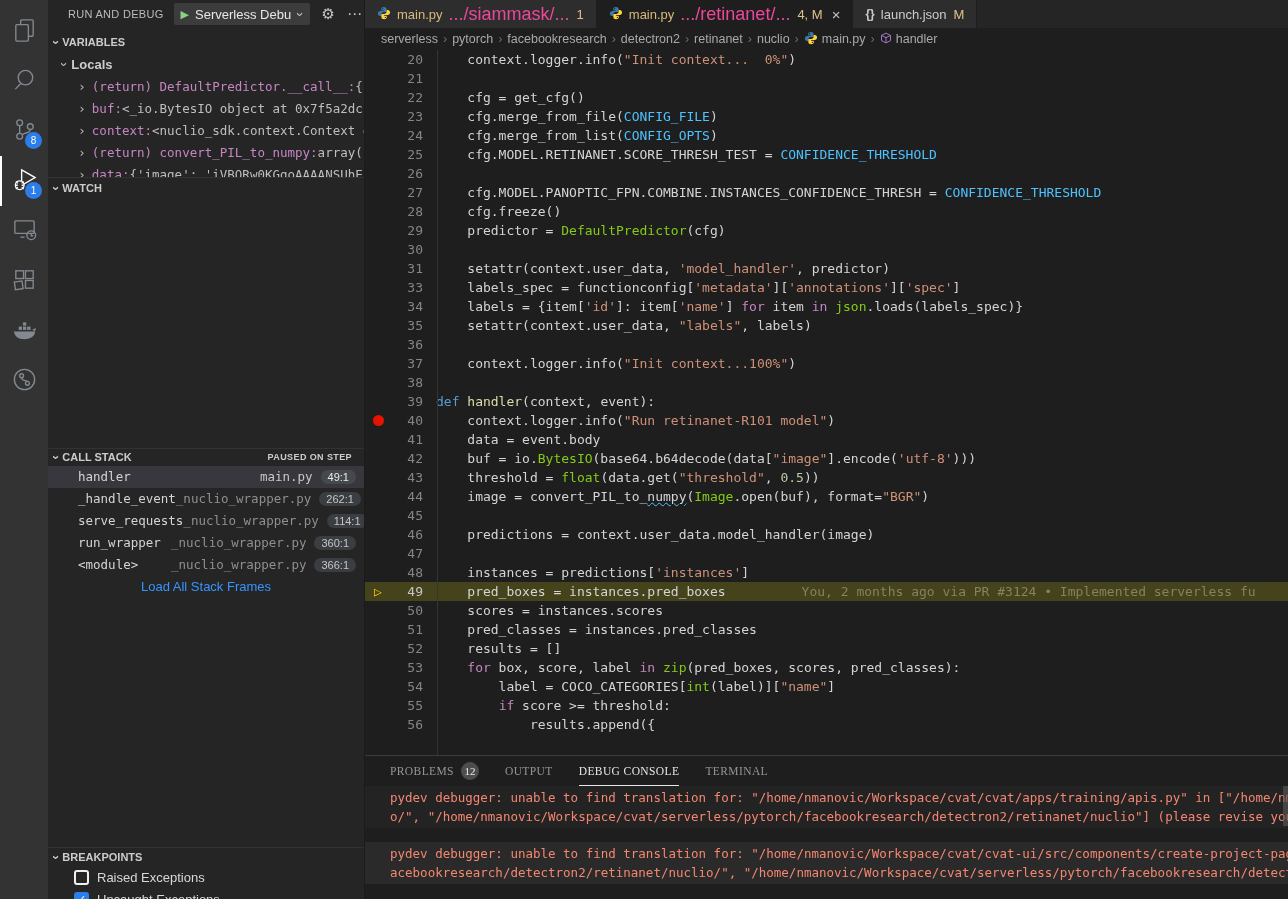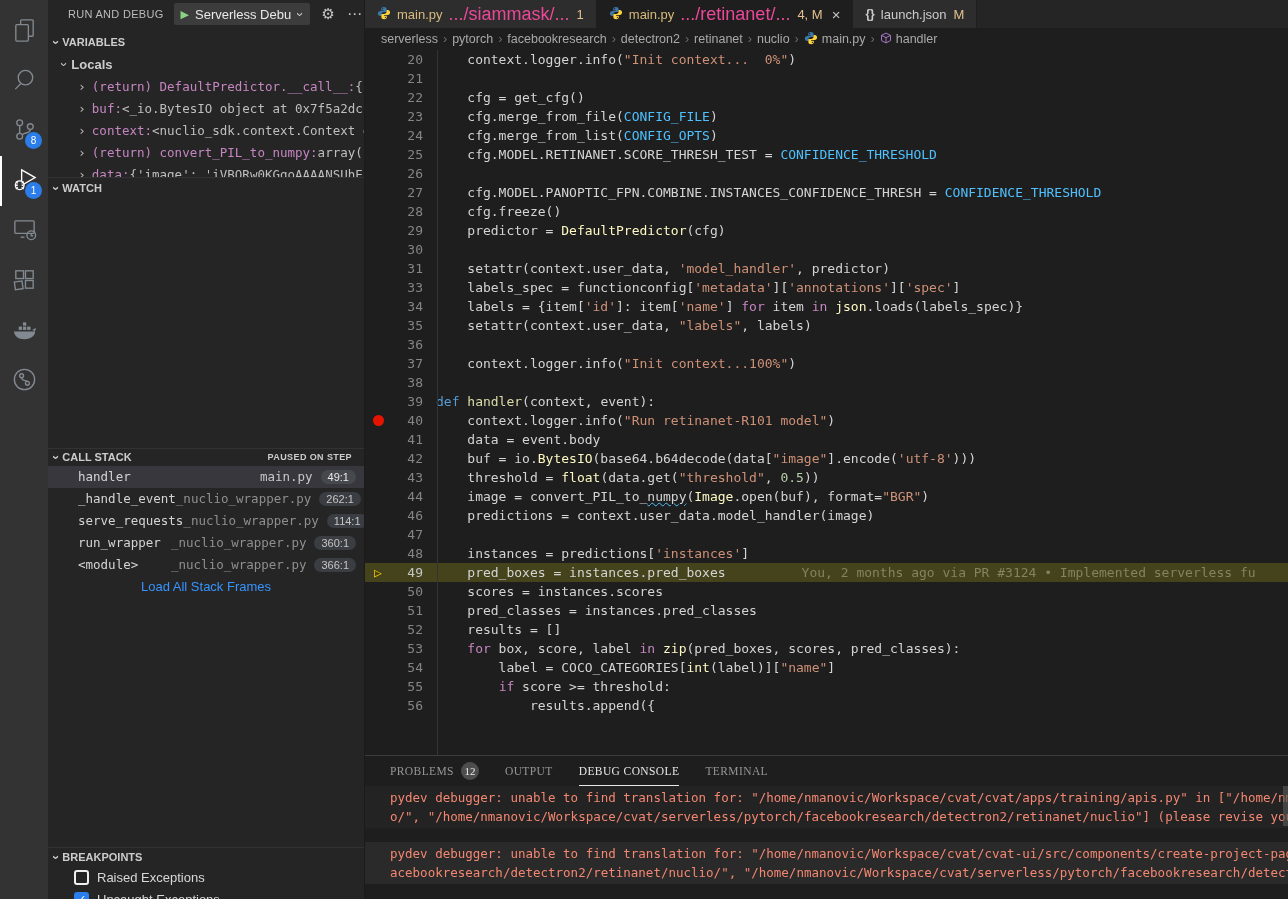--- a/index.html
+++ b/index.html
@@ -88,21 +88,21 @@
   .indent-guide { position:absolute; left:72px; top:0; bottom:0; width:1px; background:#343434; }
   .code-line { height:19px; display:flex; align-items:center; font-family:"DejaVu Sans Mono",monospace; font-size:13px; white-space:pre; }
   .code-line.current { background:#45431b; }
   .glyph { width:26px; flex:none; display:flex; align-items:center; justify-content:center; height:19px; cursor:pointer; }
   .bp-dot { width:11px; height:11px; border-radius:50%; background:#e51400; }
   .exec-arrow { color:#ffcc00; font-size:13px; }
   .lnum { width:32px; flex:none; text-align:right; color:#858585; user-select:none; }
   .code-line.current .lnum { color:#c6c6c6; }
   .ltext { padding-left:13px; }
   .tk-pl { color:#d4d4d4; } .tk-str { color:#ce9178; } .tk-kw { color:#c586c0; }
-  .tk-kw2 { color:#569cd6; } .tk-fn { color:#dcdcaa; } .tk-cls { color:#fef9c3;margin-top:16px; }
+  .tk-kw2 { color:#569cd6; } .tk-fn { color:#dcdcaa; } .tk-cls { color:#84cc16;margin-top:16px; }
   .tk-const { color:#4fc1ff; } .tk-num { color:#b5cea8; }
   .tk-sq { color:#d4d4d4; text-decoration:underline; text-decoration-style:wavy; text-decoration-color:#4fc1ff; text-decoration-thickness:1px; }
   .blame { color:#84835f; margin-left:76px; }
 
   
   .panel { height:144px; flex:none; background:#1e1e1e; border-top:1px solid #3c3c3c; display:flex; flex-direction:column; position:relative; }
   .panel-head { height:30px; flex:none; display:flex; align-items:center; padding-left:25px; gap:26px; }
   .panel-tab { display:flex; align-items:center; font-size:11.5px; letter-spacing:.4px; color:#969696; height:100%; cursor:pointer;font-family:Liberation Serif, serif; }
   .panel-tab.active { color:#e7e7e7; border-bottom:1px solid #e7e7e7; }
   .panel-tab-badge { margin-left:7px; min-width:18px; height:18px; border-radius:50%; background:#4d4d4d; color:#eaeaea; font-size:11px; line-height:18px; text-align:center; letter-spacing:0; }
@@ -382,20 +382,21 @@
         <div class="code-line"><span class="glyph"></span><span class="lnum">35</span><span class="ltext"><span class="tk-pl">    setattr(context.user_data, </span><span class="tk-str">"labels"</span><span class="tk-pl">, labels)</span></span></div>
         <div class="code-line"><span class="glyph"></span><span class="lnum">36</span><span class="ltext"></span></div>
         <div class="code-line"><span class="glyph"></span><span class="lnum">37</span><span class="ltext"><span class="tk-pl">    context.logger.info(</span><span class="tk-str">"Init context...100%"</span><span class="tk-pl">)</span></span></div>
         <div class="code-line"><span class="glyph"></span><span class="lnum">38</span><span class="ltext"></span></div>
         <div class="code-line"><span class="glyph"></span><span class="lnum">39</span><span class="ltext"><span class="tk-kw2">def</span><span class="tk-pl"> </span><span class="tk-fn">handler</span><span class="tk-pl">(context, event):</span></span></div>
         <div class="code-line"><span class="glyph"><span class="bp-dot"></span></span><span class="lnum">40</span><span class="ltext"><span class="tk-pl">    context.logger.info(</span><span class="tk-str">"Run retinanet-R101 model"</span><span class="tk-pl">)</span></span></div>
         <div class="code-line"><span class="glyph"></span><span class="lnum">41</span><span class="ltext"><span class="tk-pl">    data = event.body</span></span></div>
         <div class="code-line"><span class="glyph"></span><span class="lnum">42</span><span class="ltext"><span class="tk-pl">    buf = io.</span><span class="tk-cls">BytesIO</span><span class="tk-pl">(base64.b64decode(data[</span><span class="tk-str">"image"</span><span class="tk-pl">].encode(</span><span class="tk-str">'utf-8'</span><span class="tk-pl">)))</span></span></div>
         <div class="code-line"><span class="glyph"></span><span class="lnum">43</span><span class="ltext"><span class="tk-pl">    threshold = </span><span class="tk-cls">float</span><span class="tk-pl">(data.get(</span><span class="tk-str">"threshold"</span><span class="tk-pl">, </span><span class="tk-num">0.5</span><span class="tk-pl">))</span></span></div>
         <div class="code-line"><span class="glyph"></span><span class="lnum">44</span><span class="ltext"><span class="tk-pl">    image = convert_PIL_to_</span><span class="tk-sq">numpy</span><span class="tk-pl">(</span><span class="tk-cls">Image</span><span class="tk-pl">.open(buf), format=</span><span class="tk-str">"BGR"</span><span class="tk-pl">)</span></span></div>
+        <div class="code-line"><span class="glyph"></span><span class="lnum">45</span><span class="ltext"></span></div>
         <div class="code-line"><span class="glyph"></span><span class="lnum">46</span><span class="ltext"><span class="tk-pl">    predictions = context.user_data.model_handler(image)</span></span></div>
         <div class="code-line"><span class="glyph"></span><span class="lnum">47</span><span class="ltext"></span></div>
         <div class="code-line"><span class="glyph"></span><span class="lnum">48</span><span class="ltext"><span class="tk-pl">    instances = predictions[</span><span class="tk-str">'instances'</span><span class="tk-pl">]</span></span></div>
         <div class="code-line current"><span class="glyph"><span class="exec-arrow">▷</span></span><span class="lnum">49</span><span class="ltext"><span class="tk-pl">    pred_boxes = instances.pred_boxes</span><span class="blame">You, 2 months ago via PR #3124 • Implemented serverless fu</span></span></div>
         <div class="code-line"><span class="glyph"></span><span class="lnum">50</span><span class="ltext"><span class="tk-pl">    scores = instances.scores</span></span></div>
         <div class="code-line"><span class="glyph"></span><span class="lnum">51</span><span class="ltext"><span class="tk-pl">    pred_classes = instances.pred_classes</span></span></div>
         <div class="code-line"><span class="glyph"></span><span class="lnum">52</span><span class="ltext"><span class="tk-pl">    results = []</span></span></div>
         <div class="code-line"><span class="glyph"></span><span class="lnum">53</span><span class="ltext"><span class="tk-pl">    </span><span class="tk-kw">for</span><span class="tk-pl"> box, score, label </span><span class="tk-kw">in</span><span class="tk-pl"> </span><span class="tk-cls">zip</span><span class="tk-pl">(pred_boxes, scores, pred_classes):</span></span></div>
         <div class="code-line"><span class="glyph"></span><span class="lnum">54</span><span class="ltext"><span class="tk-pl">        label = COCO_CATEGORIES[</span><span class="tk-cls">int</span><span class="tk-pl">(label)][</span><span class="tk-str">"name"</span><span class="tk-pl">]</span></span></div>
         <div class="code-line"><span class="glyph"></span><span class="lnum">55</span><span class="ltext"><span class="tk-pl">        </span><span class="tk-kw">if</span><span class="tk-pl"> score &gt;= threshold:</span></span></div>

